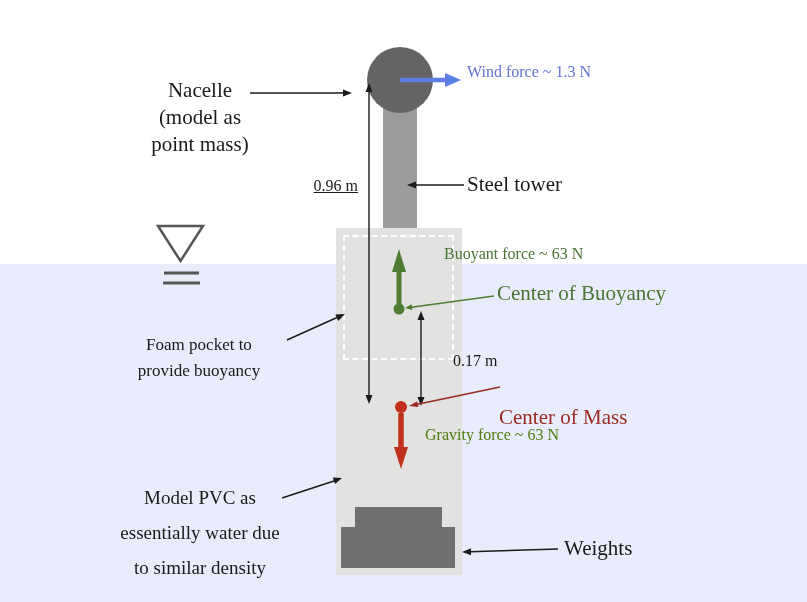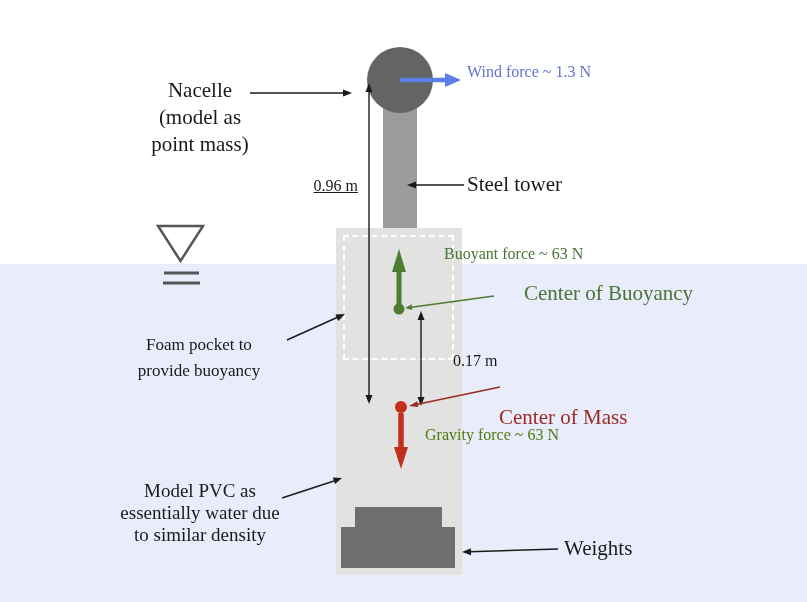--- a/index.html
+++ b/index.html
@@ -43,26 +43,26 @@
     white-space:pre-line;
   }
   .big{font-size:21px;line-height:27px;}
   .small{font-size:16px;line-height:20px;}
   .center{text-align:center;}
   #nacelle-label{left:120px;top:77px;width:160px;line-height:27px;text-align:center;}
   #wind-label{left:467px;top:62px;color:#6272d0;}
   #dim-096-label{left:288px;top:176px;width:70px;text-align:right;text-decoration:underline;}
   #steel-tower-label{left:467px;top:171px;}
   #buoyant-label{left:444px;top:244px;color:#4a7434;}
-  #cob-label{left:497px;top:280px;color:#4a7434;margin-left:27px;}
+  #cob-label{left:497px;top:280px;color:#4a7434;}
   #dim-017-label{left:453px;top:351px;}
   #com-label{left:499px;top:370px;color:#9b2a22;margin-top:34px;}
   #gravity-label{left:425px;top:425px;color:#4d7c0f;text-align:right;}
   #foam-label{left:104px;top:332px;width:190px;font-size:17px;line-height:26px;}
-  #pvc-label{left:100px;top:480px;width:200px;font-size:19px;line-height:22px;}
+  #pvc-label{left:100px;top:480px;width:200px;font-size:19px;line-height:35px;}
   #weights-label{left:564px;top:535px;}
 </style>
 </head>
 <body>
 
 <div id="canvas">
 
   <div id="water" class="abs"></div>
 
   <div id="platform" class="abs"></div>

